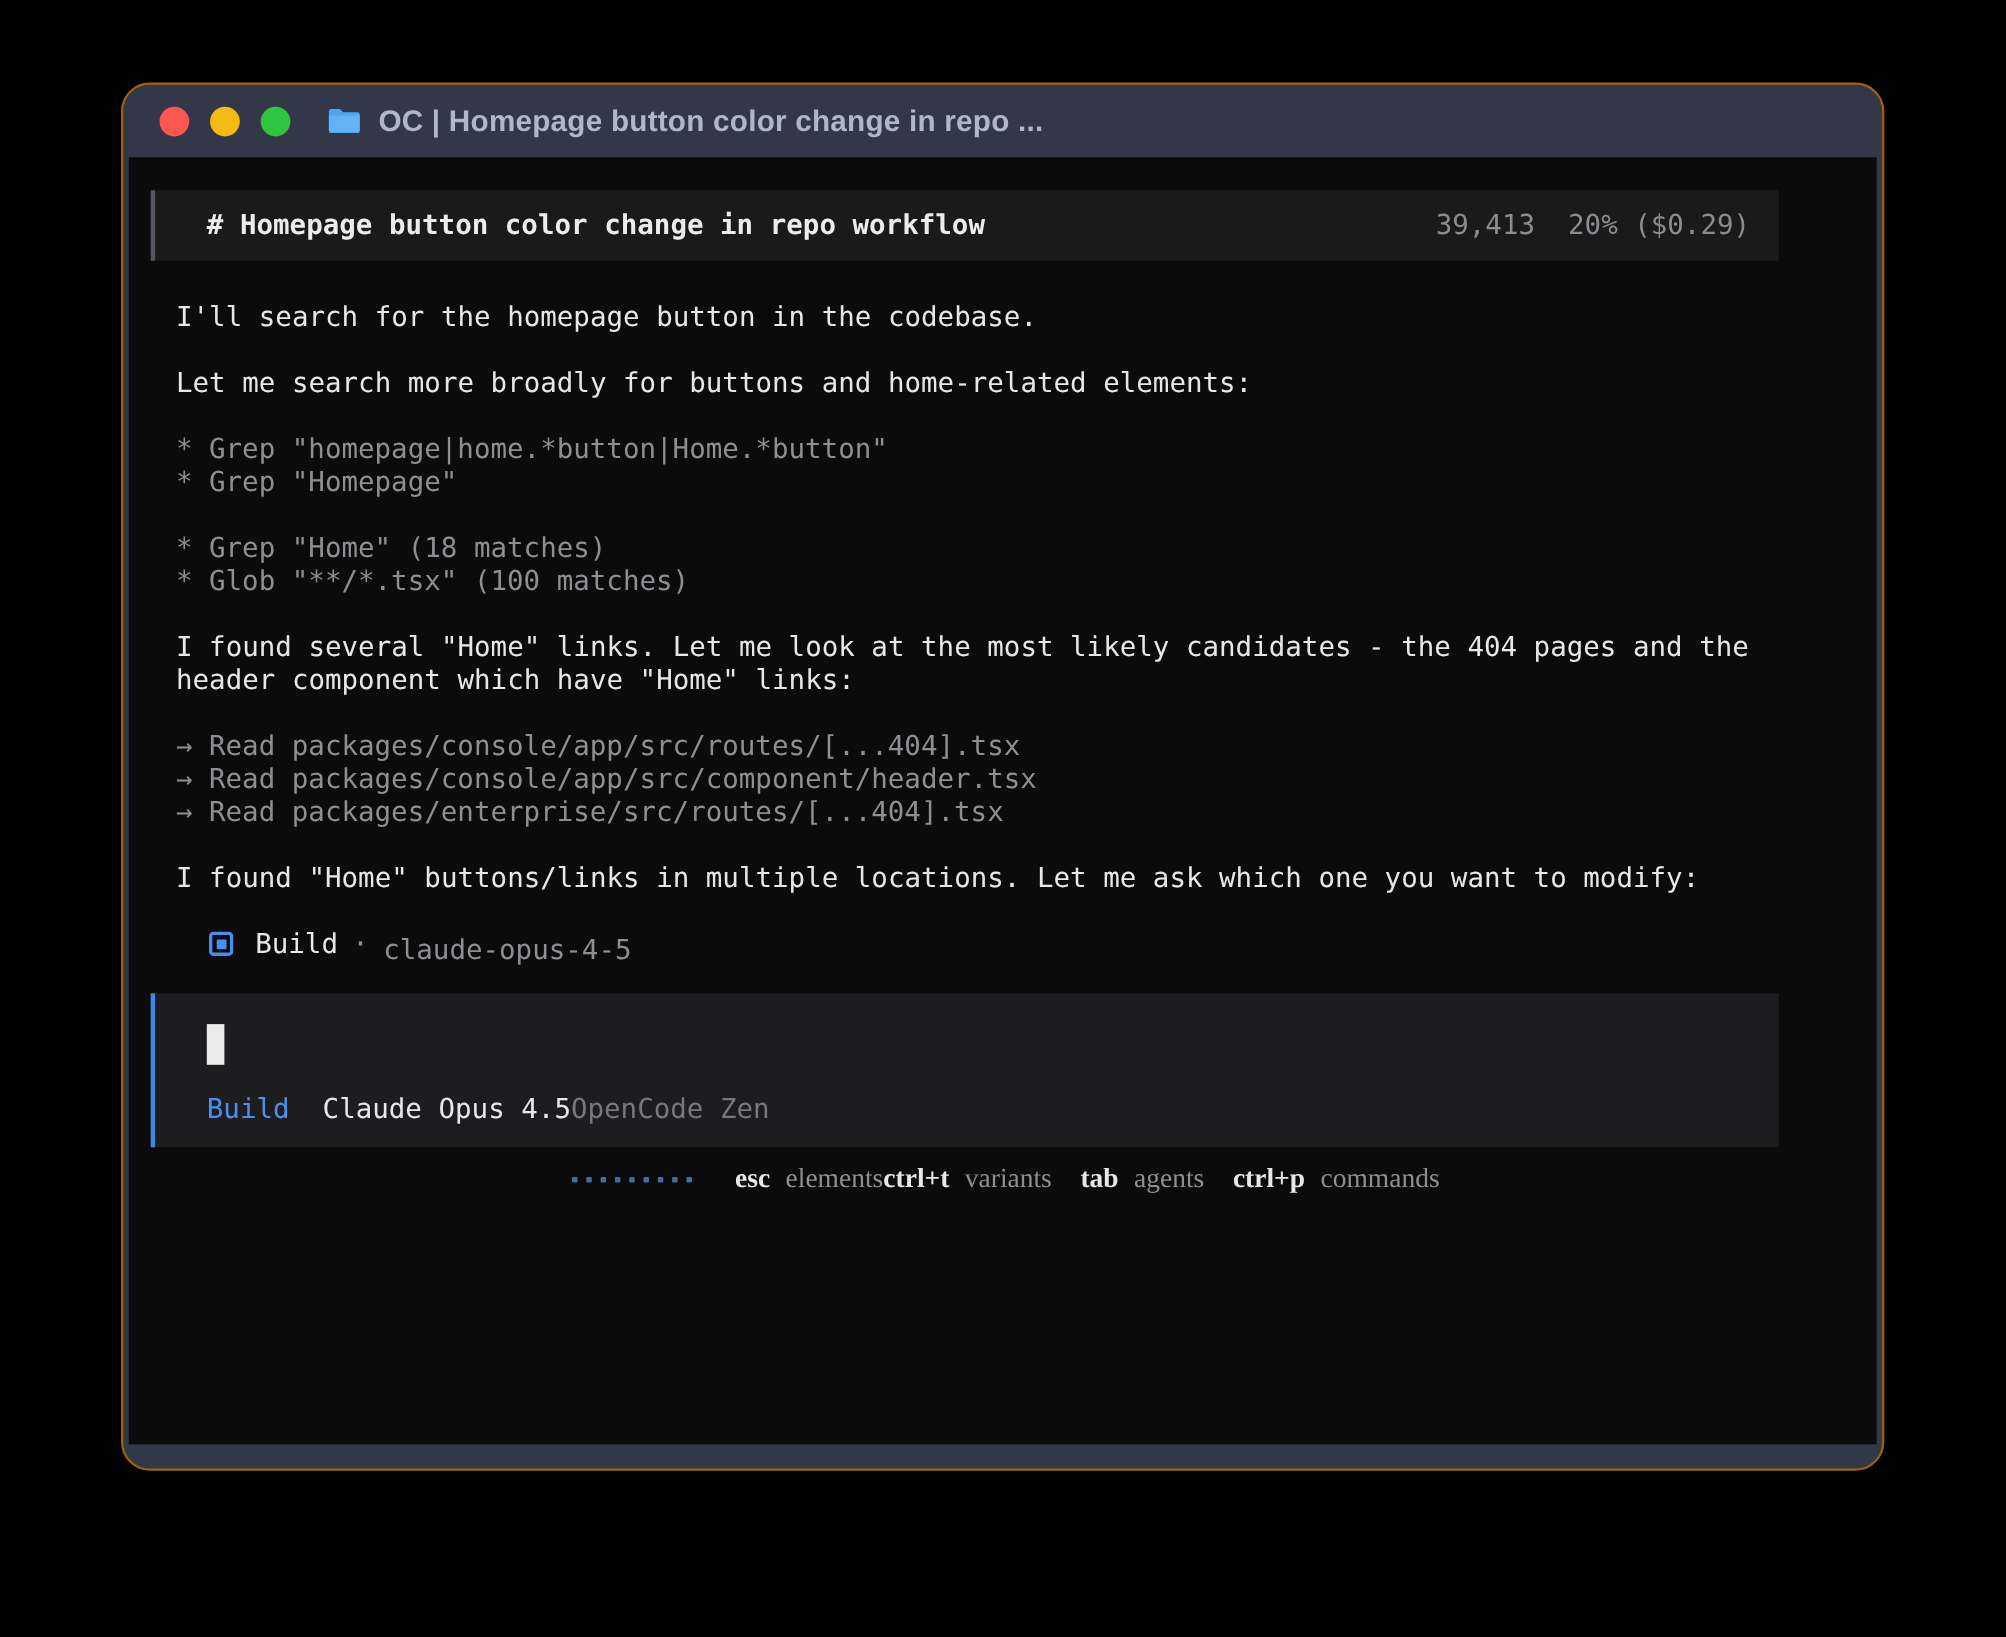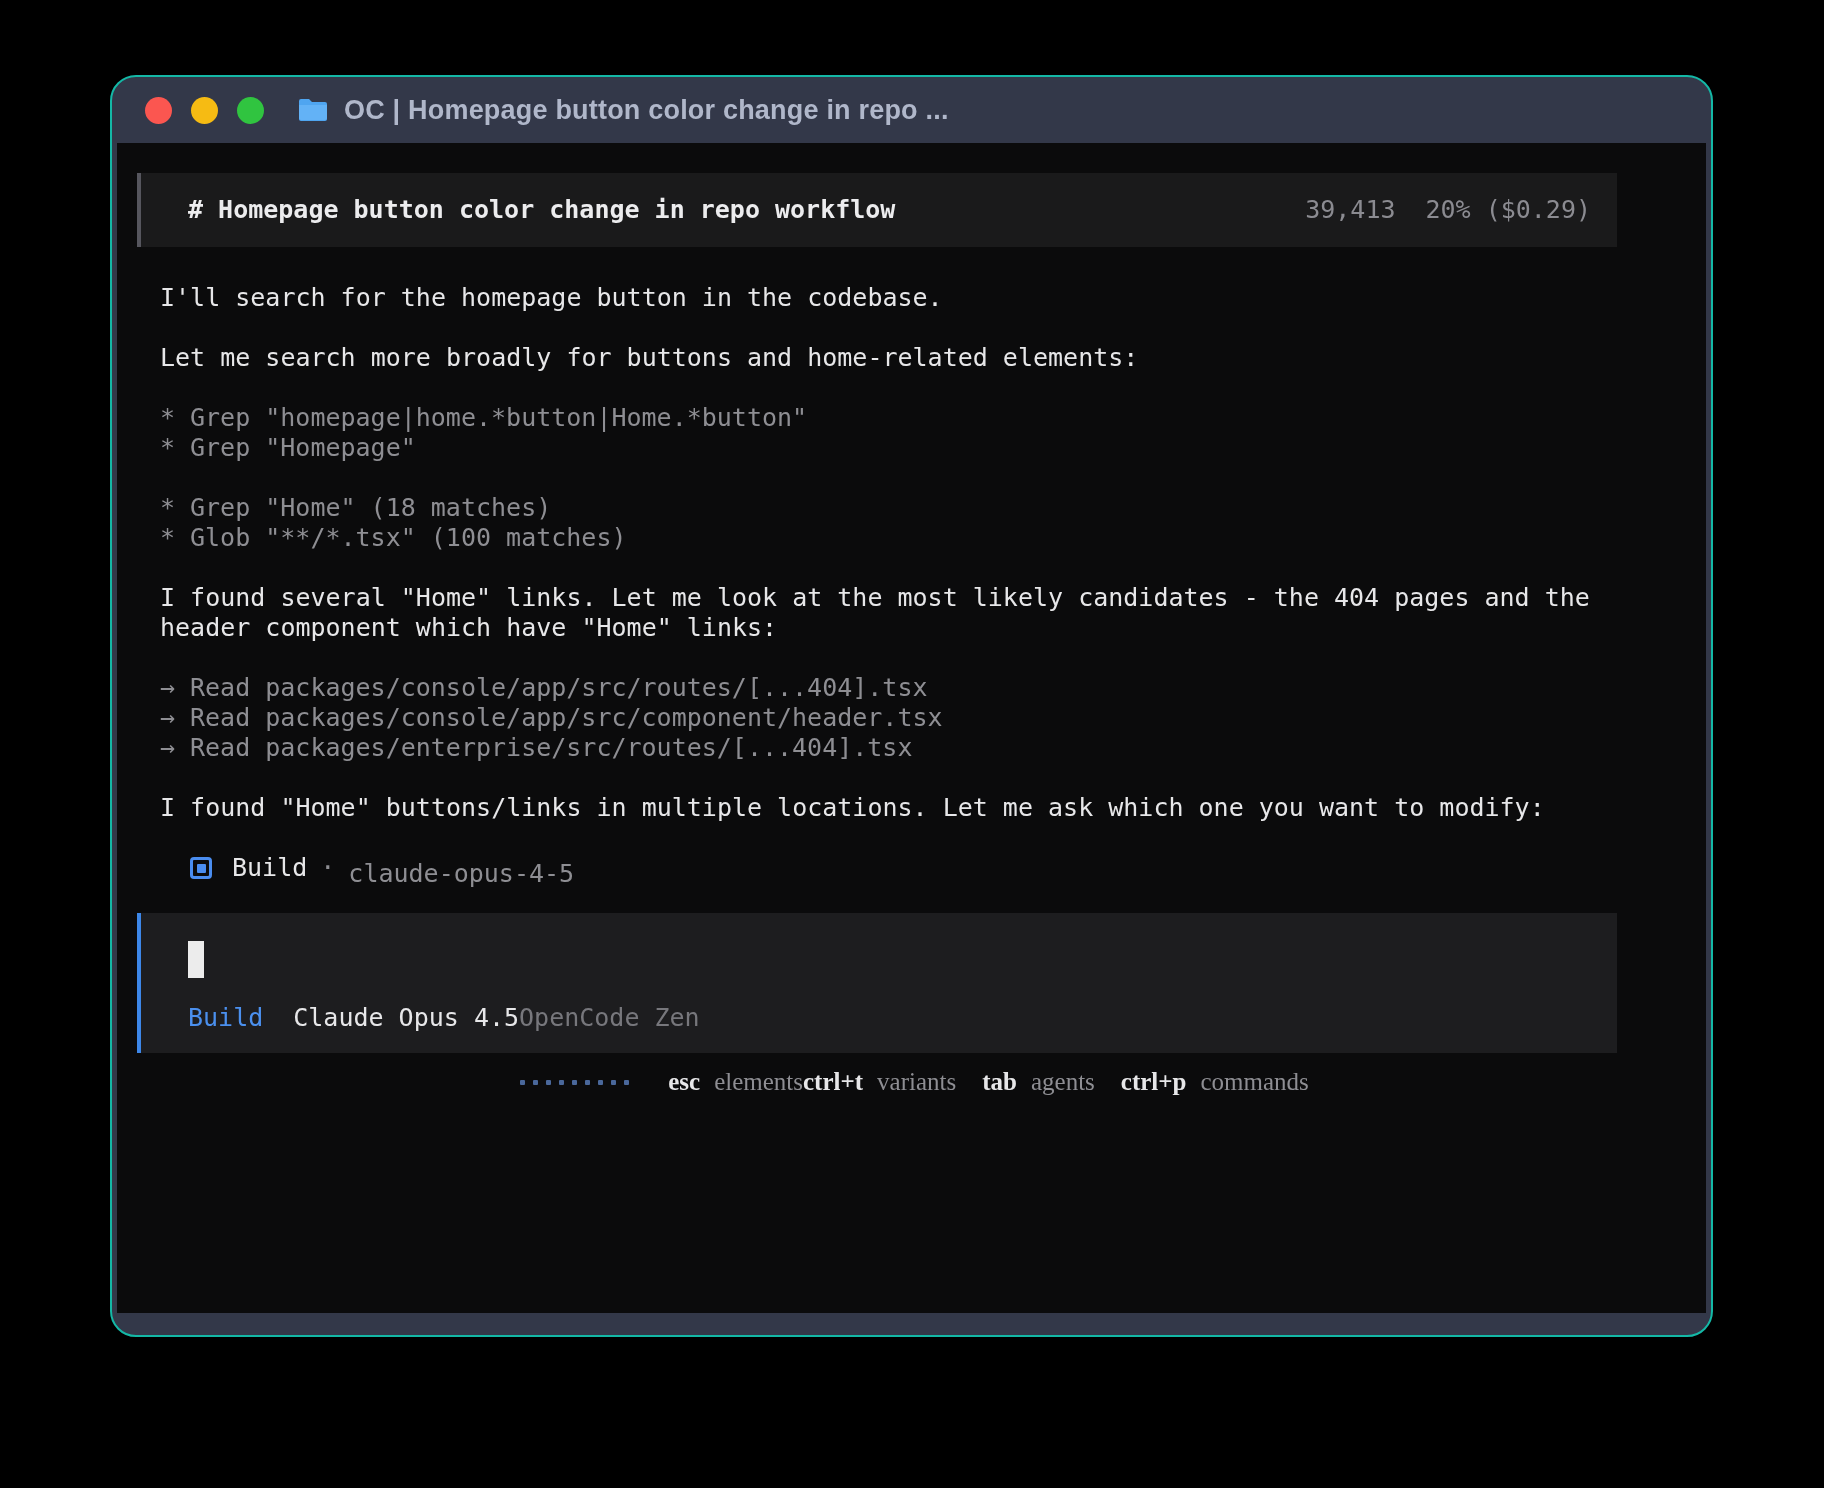--- a/index.html
+++ b/index.html
@@ -1,21 +1,21 @@
 <!DOCTYPE html>
 <html><head>
 <meta charset="utf-8">
 <style>
   * { margin:0; padding:0; box-sizing:border-box; }
   html,body { width:1824px; height:1488px; background:#000; overflow:hidden; }
   body { font-family:"DejaVu Sans Mono", monospace; }
 
   .window {
     position:absolute; left:110px; top:75px; width:1603px; height:1262px;
-    background:#333849; border:2px solid #14b8a6; border-radius:26px;
+    background:#333849; border:2px solid #a16207; border-radius:26px;
     overflow:hidden;
   }
   .titlebar {
     height:66px; display:flex; align-items:center; padding-left:33px;
   }
   .light { width:27px; height:27px; border-radius:50%; margin-right:19px; }
   .light.red    { background:#fb5650; }
   .light.yellow { background:#f6bb13; }
   .light.green  { background:#30c440; }
   .folder { margin-left:15px; margin-right:16px; display:flex; align-items:center; }
@@ -25,21 +25,21 @@
   }
 
   .term {
     position:absolute; left:5px; right:5px; top:66px; bottom:22px;
     background:#0b0b0c; overflow:hidden;
     font-size:25px; line-height:30px; color:#e7e7e9;
   }
 
   .block { margin-left:20px; margin-right:89px; }
   .hdr-block {
-    margin-top:30px; height:74px; background:#1a1a1b;
+    margin-top:30px; height:64px; background:#1a1a1b;
     border-left:4px solid #56565e;
     display:flex; align-items:center; justify-content:space-between;
     padding:0 26px 0 47px; white-space:pre;
   }
   .hdr-title { font-weight:bold; color:#ececee; }
   .hdr-stats { color:#8b8b91; display:flex; }
   .hdr-stats .tokens { margin-right:30px; }
   .hdr-stats .pct { margin-right:15px; }
 
   .user-block {

